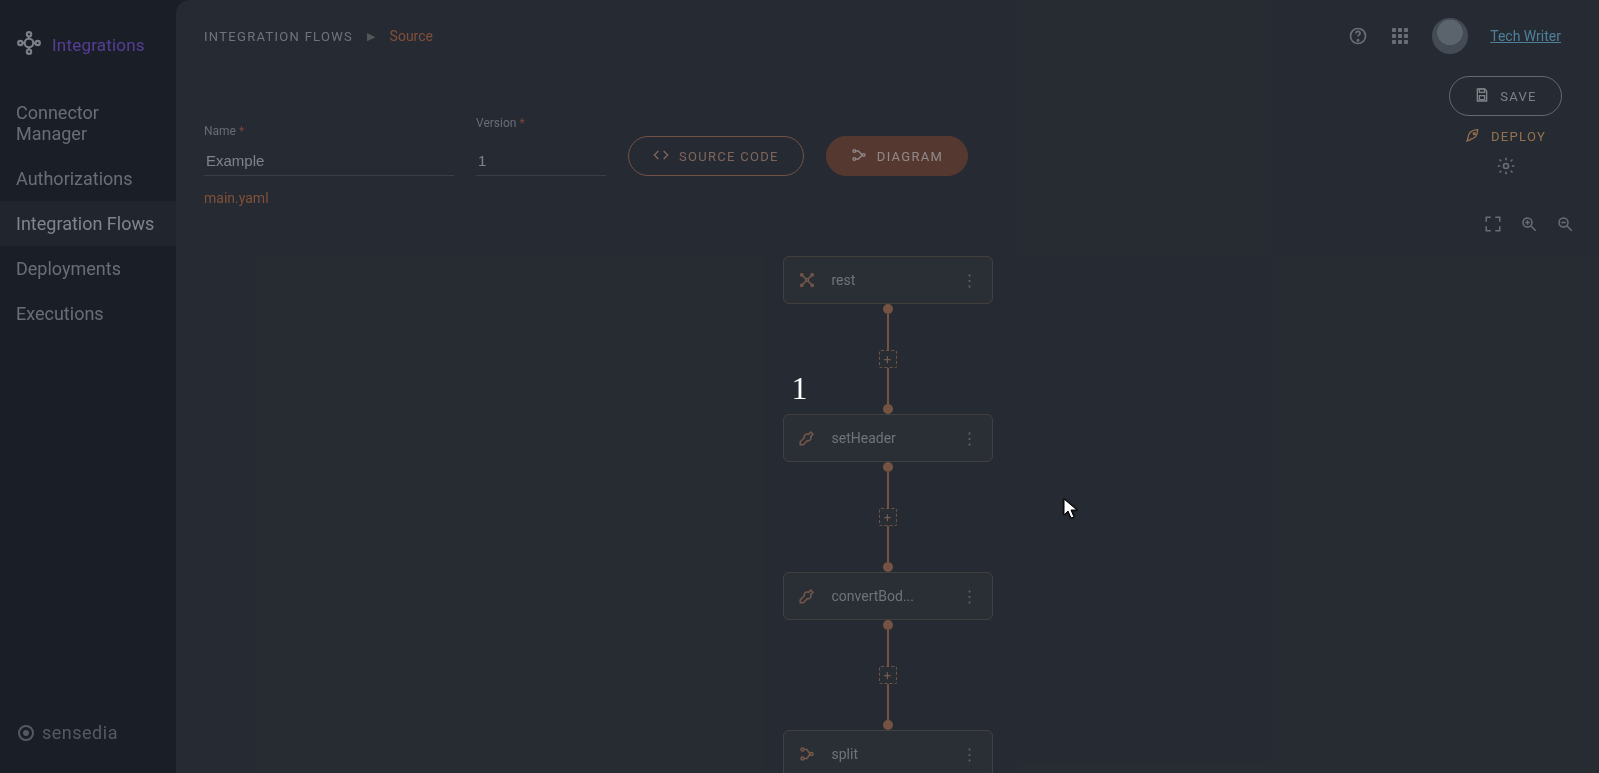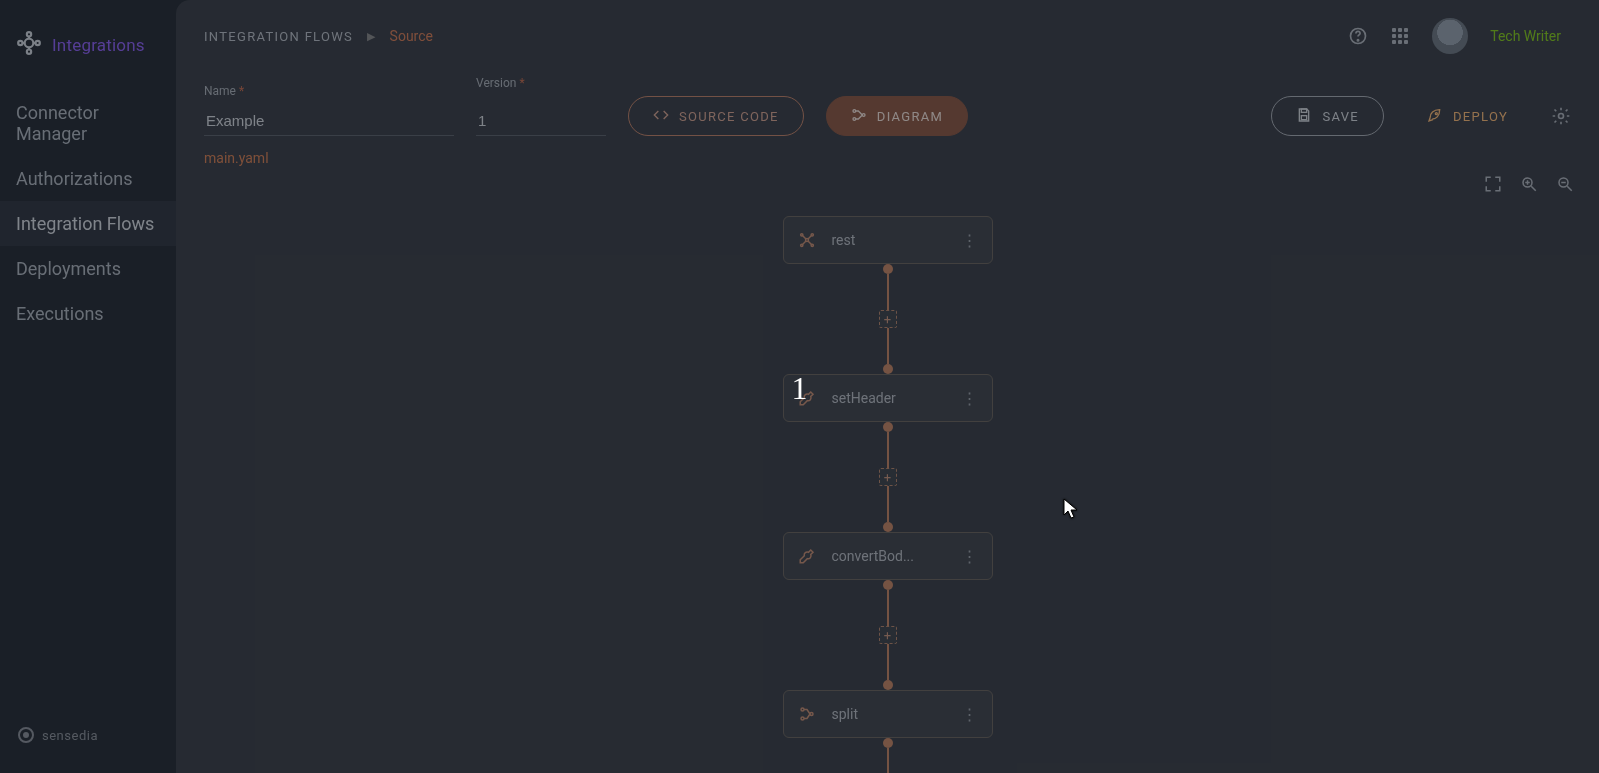--- a/index.html
+++ b/index.html
@@ -48,21 +48,21 @@
     background: #2b313b;
     color: #d8dce2;
   }
   .sidebar-footer {
     margin-top: auto;
     padding: 14px 18px 30px 18px;
     display: flex;
     align-items: center;
     gap: 8px;
     color: #8a8f97;
-    font-size: 13px;
+    font-size: 18px;
     letter-spacing: 0.5px;
   }
   .sidebar-footer-logo {
     width: 16px; height: 16px;
     border-radius: 50%;
     border: 2px solid #8a8f97;
     position: relative;
   }
   .sidebar-footer-logo::after{
     content:"";
@@ -119,22 +119,23 @@
   }
   .apps-icon span { background:#b0b5bd; border-radius:1px; }
   .avatar {
     width: 36px; height: 36px;
     border-radius: 50%;
     background: radial-gradient(circle at 50% 40%, #95a0ad 45%, #6c7580 46%);
     cursor:pointer;
   }
   .username {
     font-size: 14px;
-    color: #84cc16;
+    color: #7dd3fc;
     margin-right: 10px;
+    text-decoration: underline;
   }
 
   
   .form-row {
     display: flex;
     align-items: flex-end;
     gap: 22px;
     padding: 22px 28px 0 28px;
   }
   .field { display:flex; flex-direction:column; }
@@ -187,21 +188,21 @@
     color:#fdba74;
     background:transparent;
   }
   .btn-settings-icon {
     color:#adb2ba;
   }
   .form-row-right {
     margin-left:auto;
     display:flex;
     align-items:center;
-    gap:18px;
+    flex-direction:column;
   }
 
   
   .filetab {
     padding: 14px 28px 0 28px;
     font-size: 14px;
     color:#d87d4f;
   }
 
   

